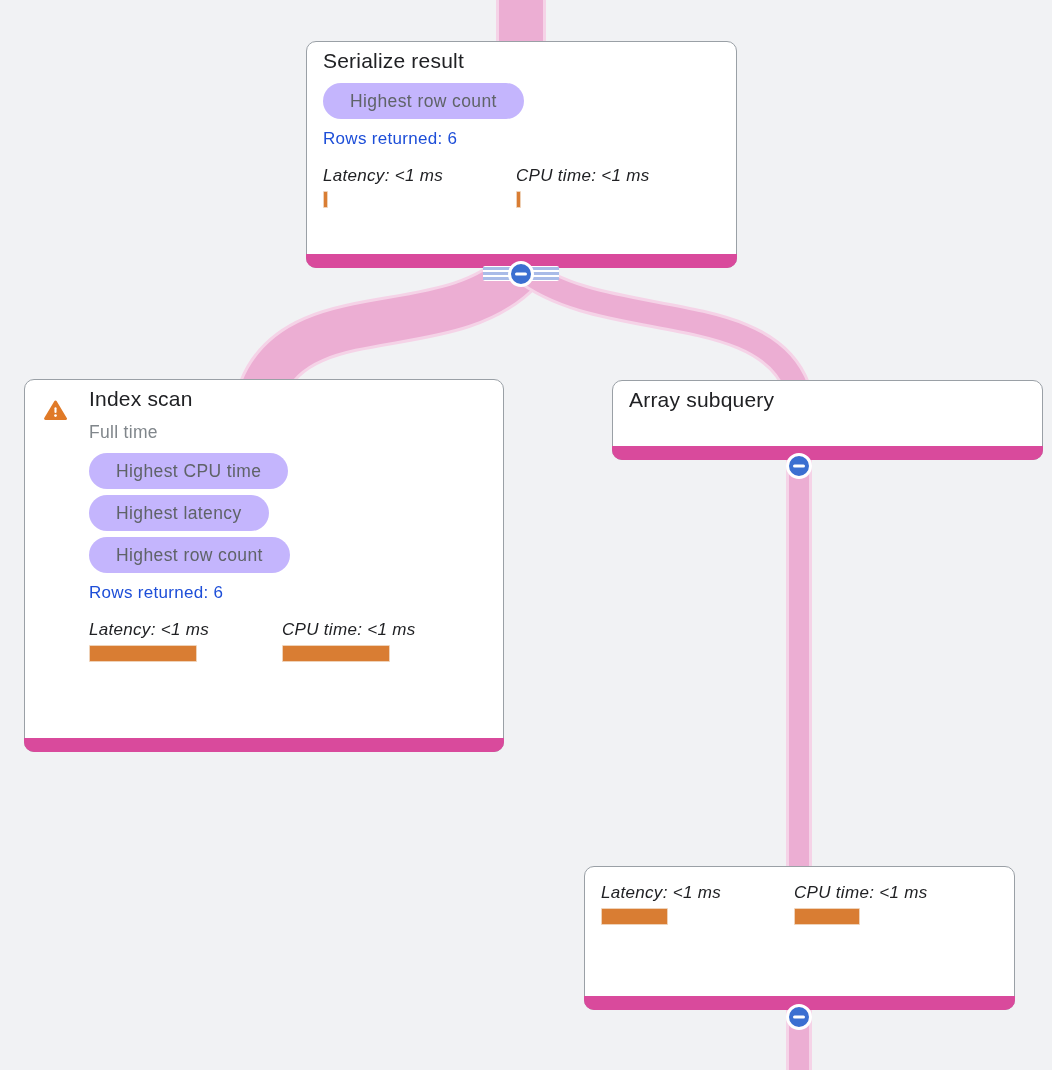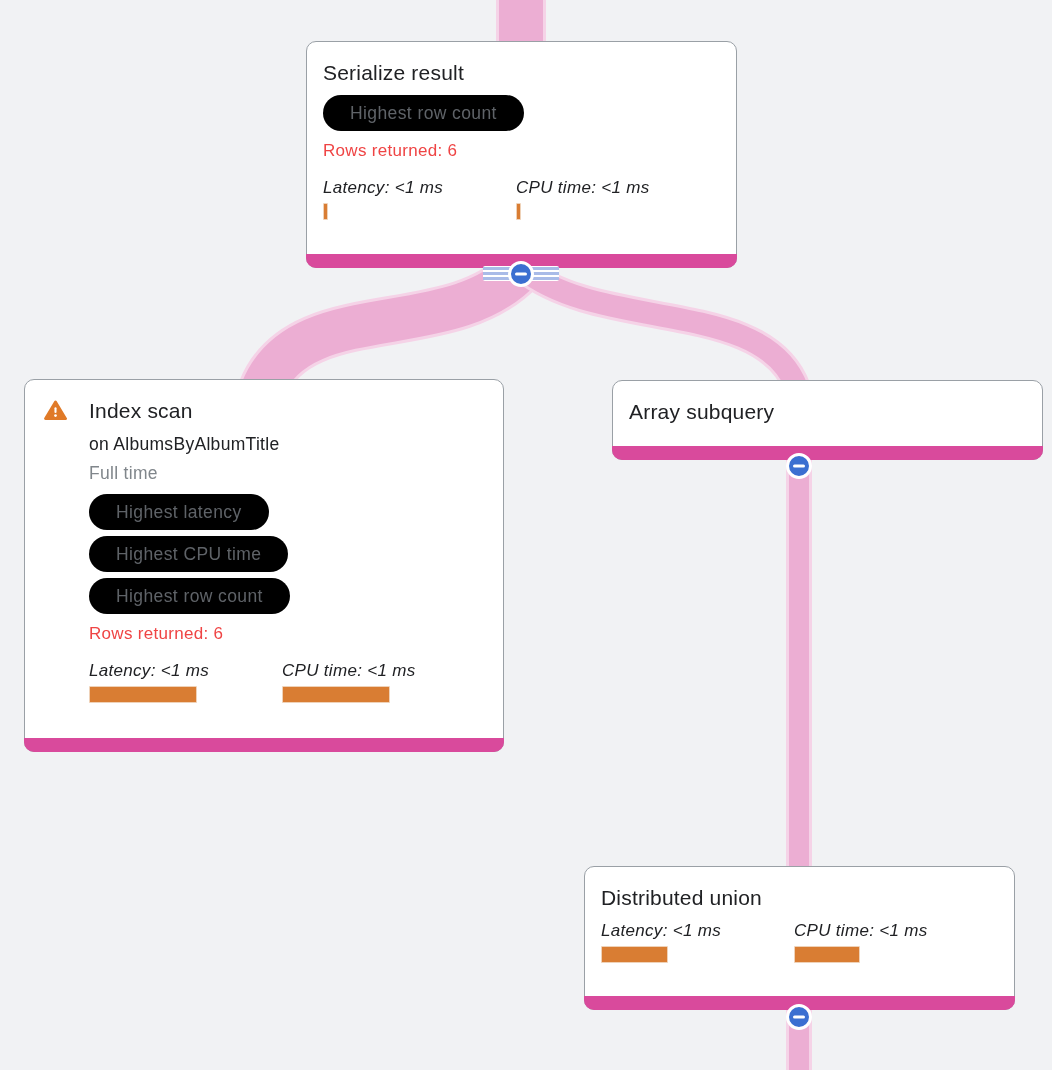--- a/index.html
+++ b/index.html
@@ -12,38 +12,38 @@
   svg.edges{position:absolute;left:0;top:0;z-index:1;}
 
   .node{
     position:absolute;z-index:2;box-sizing:border-box;
     background:#ffffff;border:1px solid #9aa0a6;border-radius:10px;
   }
   .node-footer{
     position:absolute;left:-1px;right:-1px;bottom:-1px;height:14px;
     background:#d94a9c;border-radius:0 0 10px 10px;
   }
-  .node-body{padding:18px 16px 0 16px;}
+  .node-body{padding:6px 16px 0 16px;}
   .node--indented .node-body{padding-left:64px;}
   .warning-icon{position:absolute;left:19px;top:20px;width:23px;height:21px;}
 
   .node-title{
     font-size:21px;font-weight:500;color:#202124;letter-spacing:.2px;
     line-height:26px;margin-bottom:9px;
   }
   .node-sub{font-size:17.5px;color:#202124;letter-spacing:.3px;line-height:22px;margin-bottom:7px;}
   .node-note{font-size:17.5px;color:#80868b;letter-spacing:.3px;line-height:22px;margin-bottom:10px;}
 
   .badge{
-    display:table;background:#000000;color:#5f6368;
+    display:table;background:#c4b5fd;color:#5f6368;
     font-size:17.5px;letter-spacing:.4px;font-weight:400;
     height:36px;line-height:36px;padding:0 27px;border-radius:18px;
     margin-bottom:6px;white-space:nowrap;
   }
-  .rows{font-size:17px;color:#ef4444;letter-spacing:.3px;margin-top:10px;}
+  .rows{font-size:17px;color:#1d4ed8;letter-spacing:.3px;margin-top:10px;}
 
   .metrics{display:flex;margin-top:16px;}
   .metric{width:193px;}
   .metric-label{font-size:17px;color:#202124;letter-spacing:.3px;line-height:21px;font-style:italic;}
   .metric-bar{
     height:17px;margin-top:5px;background:#d97d33;
     border:1px solid #efd2b8;box-sizing:border-box;border-radius:1px;
   }
 
   .stripe-band{
@@ -118,24 +118,23 @@
   <div class="node node--indented" style="left:24px;top:379px;width:480px;height:373px">
     <span class="warning-icon">
       <svg viewBox="0 0 24 22" width="23" height="21">
         <path d="M12 2 L22.5 19.5 L1.5 19.5 Z" fill="#e07a28" stroke="#e07a28" stroke-width="3" stroke-linejoin="round"></path>
         <rect x="10.9" y="7.5" width="2.2" height="6.2" rx="1.1" fill="#ffffff"></rect>
         <circle cx="12" cy="16.3" r="1.4" fill="#ffffff"></circle>
       </svg>
     </span>
     <div class="node-body">
       <div class="node-title">Index scan</div>
-      <div class="node-sub">on AlbumsByAlbumTitle</div>
       <div class="node-note">Full time</div>
+      <div class="badge">Highest CPU time</div>
       <div class="badge">Highest latency</div>
-      <div class="badge">Highest CPU time</div>
       <div class="badge">Highest row count</div>
       <div class="rows">Rows returned: 6</div>
       <div class="metrics">
         <div class="metric">
           <div class="metric-label">Latency: &lt;1 ms</div>
           <div class="metric-bar" style="width: 108px;"></div>
         </div>
         <div class="metric">
           <div class="metric-label">CPU time: &lt;1 ms</div>
           <div class="metric-bar" style="width: 108px;"></div>
@@ -147,21 +146,20 @@
 
   <div class="node" style="left:612px;top:380px;width:431px;height:80px">
     <div class="node-body">
       <div class="node-title">Array subquery</div>
     </div>
     <div class="node-footer"></div>
   </div>
 
   <div class="node" style="left:584px;top:866px;width:431px;height:144px">
     <div class="node-body">
-      <div class="node-title">Distributed union</div>
       <div class="metrics" style="margin-top:9px">
         <div class="metric">
           <div class="metric-label">Latency: &lt;1 ms</div>
           <div class="metric-bar" style="width: 67px;"></div>
         </div>
         <div class="metric">
           <div class="metric-label">CPU time: &lt;1 ms</div>
           <div class="metric-bar" style="width: 66px;"></div>
         </div>
       </div>

